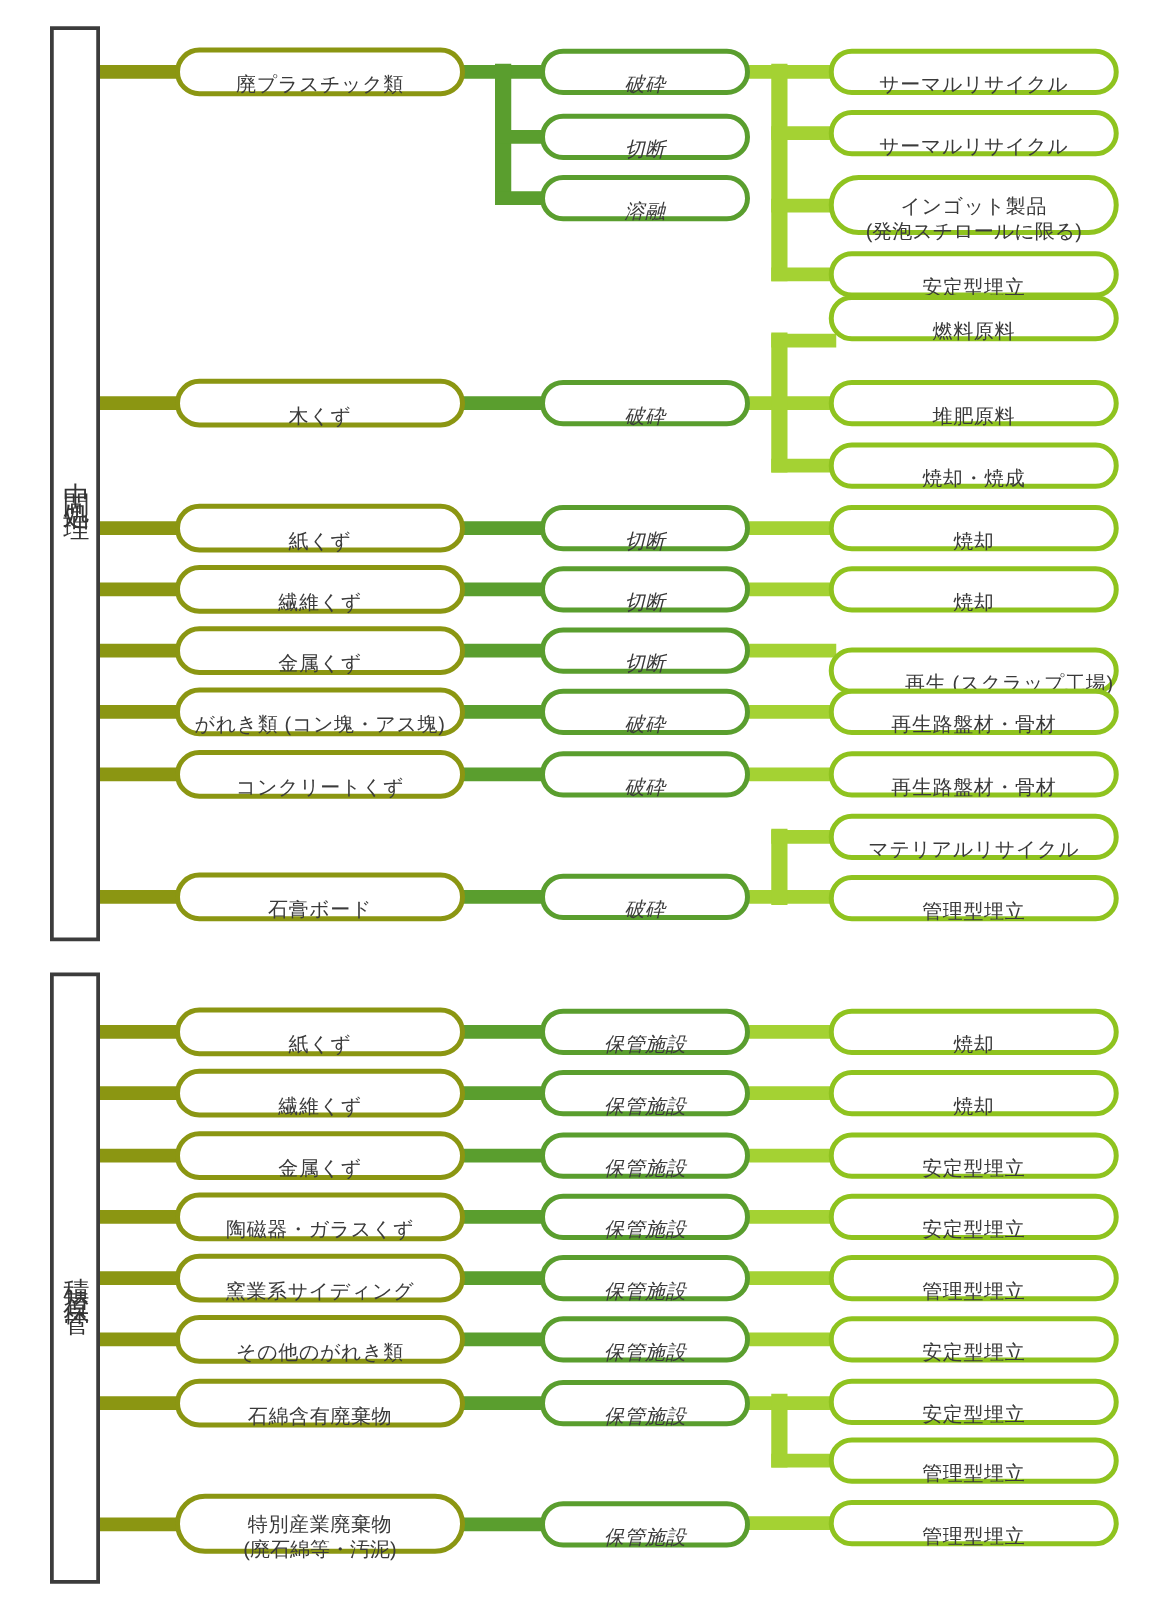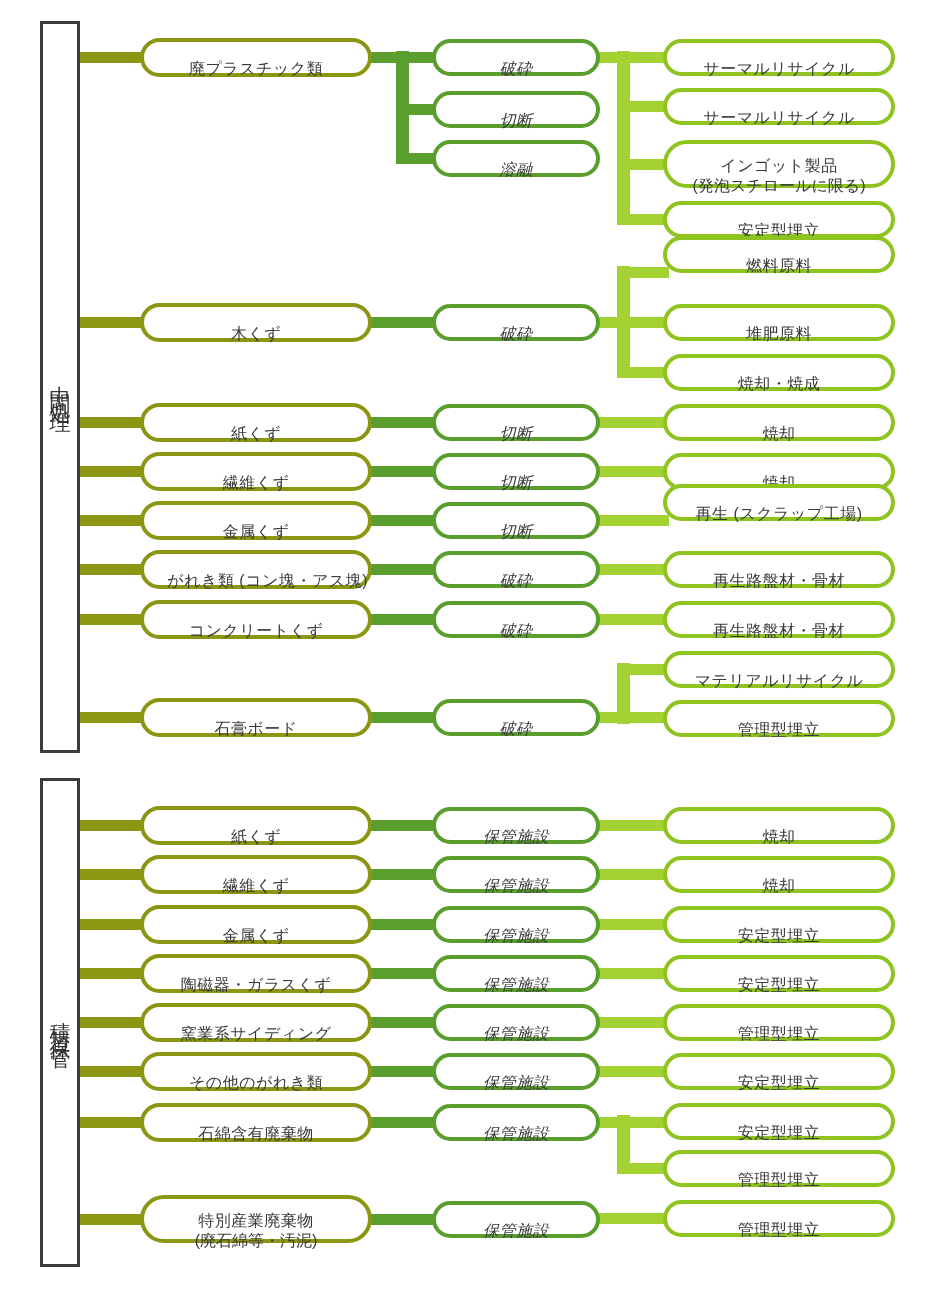--- a/index.html
+++ b/index.html
@@ -115,27 +115,27 @@
       </div>
       <div class="hline" style="left: 78px; top: 515px; width: 68px; height: 11px; background: rgb(139, 150, 18);"></div>
       <div class="hline" style="left: 366px; top: 515px; width: 72px; height: 11px; background: rgb(90, 158, 46);"></div>
       <div class="hline" style="left: 594px; top: 515px; width: 75px; height: 11px; background: rgb(164, 210, 51);"></div>
       <div class="box c1" style="left: 140px; top: 501px; width: 232px; height: 39px;">
         <span class="lbl">金属くず</span>
       </div>
       <div class="box c2" style="left: 432px; top: 502px; width: 168px; height: 37px;">
         <span class="lbl">切断</span>
       </div>
-      <div class="box c3" style="left: 663px; top: 484px; width: 232px; height: 37px;">
+      <div class="box c3" style="left: 663px; top: 518px; width: 232px; height: 37px; align-items: flex-end;">
         <span class="lbl">再生 (スクラップ工場)</span>
       </div>
       <div class="hline" style="left: 78px; top: 564px; width: 68px; height: 11px; background: rgb(139, 150, 18);"></div>
       <div class="hline" style="left: 366px; top: 564px; width: 72px; height: 11px; background: rgb(90, 158, 46);"></div>
       <div class="hline" style="left: 594px; top: 564px; width: 75px; height: 11px; background: rgb(164, 210, 51);"></div>
-      <div class="box c1" style="left: 140px; top: 550px; width: 232px; height: 39px; align-items: flex-end;">
+      <div class="box c1" style="left: 140px; top: 550px; width: 232px; height: 39px;">
         <span class="lbl">がれき類 (コン塊・アス塊)</span>
       </div>
       <div class="box c2" style="left: 432px; top: 551px; width: 168px; height: 37px;">
         <span class="lbl">破砕</span>
       </div>
       <div class="box c3" style="left: 663px; top: 551px; width: 232px; height: 37px;">
         <span class="lbl">再生路盤材・骨材</span>
       </div>
       <div class="hline" style="left: 78px; top: 614px; width: 68px; height: 11px; background: rgb(139, 150, 18);"></div>
       <div class="hline" style="left: 366px; top: 614px; width: 72px; height: 11px; background: rgb(90, 158, 46);"></div>

